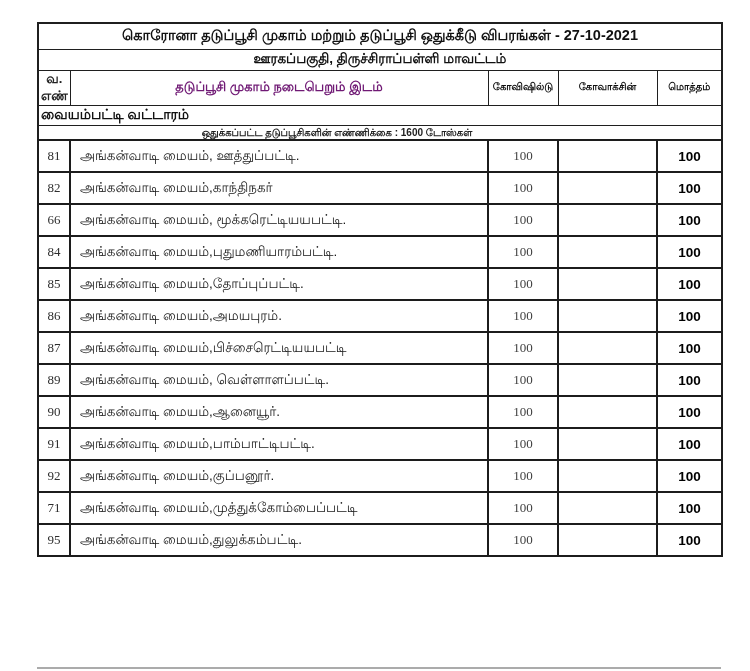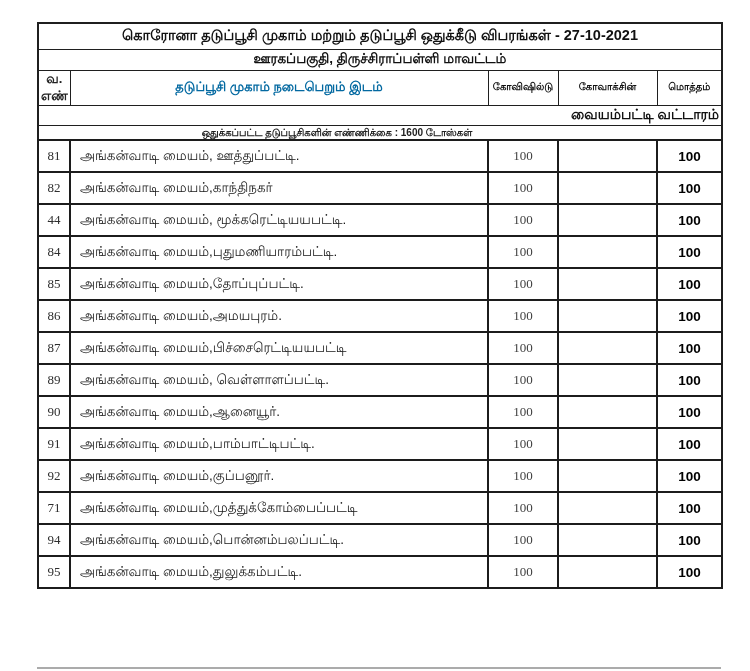--- a/index.html
+++ b/index.html
@@ -17,25 +17,25 @@
   #dataTable { border:2px solid #1c1c1c; }
 
   .row-title    { height:26px; }
   .row-subtitle { height:21px; }
   .row-colhead  { height:21px; }
   .row-section  { height:20px; }
   .row-note     { height:17px; }
 
   .t-title    { text-align:center; font-weight:bold; font-size:14.5px; color:#111; }
   .t-subtitle { text-align:center; font-weight:bold; font-size:13.5px; color:#111; }
-  .t-section  { text-align:right; font-weight:bold; font-size:14px; color:#111; }
+  .t-section  { text-align:left; font-weight:bold; font-size:14px; color:#111; }
   .t-note     { text-align:center; font-weight:bold; font-size:10px; color:#222; padding-right:88px !important; }
 
   th.h-sno  { font-weight:bold; font-size:13px; text-align:center; color:#222; }
-  th.h-loc  { font-weight:bold; font-size:13px;  text-align:center; color:#0369a1; }
+  th.h-loc  { font-weight:bold; font-size:13px;  text-align:center; color:#701a75; }
   th.h-num  { font-weight:bold; font-size:10px;  text-align:center; color:#111; }
 
   #dataTable tr { height:32px; }
   td.cell-sno   { text-align:center; font-family:"Liberation Serif","DejaVu Serif",serif; font-size:13px; color:#2e2e2e;margin-left:40px; }
   td.cell-loc   { text-align:left; padding:0 4px 0 9px; font-weight:normal; font-size:13.5px; color:#171717; white-space:nowrap; overflow:hidden; }
   td.cell-num   { text-align:center; font-family:"Liberation Serif","DejaVu Serif",serif; font-size:13px; color:#3f3f3f; }
   td.cell-blank { }
   td.cell-total { text-align:center; font-weight:bold; font-size:13.5px; color:#000; }
 
   .cutoff-line { position:absolute; left:37px; top:667px; width:684px; height:2px; background:#ababab; }
@@ -93,21 +93,21 @@
           <td class="cell-total">100</td>
         </tr>
         <tr>
           <td class="cell-sno">82</td>
           <td class="cell-loc">அங்கன்வாடி மையம்,காந்திநகர்</td>
           <td class="cell-num">100</td>
           <td class="cell-blank"></td>
           <td class="cell-total">100</td>
         </tr>
         <tr>
-          <td class="cell-sno">44</td>
+          <td class="cell-sno">66</td>
           <td class="cell-loc">அங்கன்வாடி மையம், மூக்கரெட்டியயபட்டி.</td>
           <td class="cell-num">100</td>
           <td class="cell-blank"></td>
           <td class="cell-total">100</td>
         </tr>
         <tr>
           <td class="cell-sno">84</td>
           <td class="cell-loc">அங்கன்வாடி மையம்,புதுமணியாரம்பட்டி.</td>
           <td class="cell-num">100</td>
           <td class="cell-blank"></td>
@@ -163,27 +163,20 @@
           <td class="cell-total">100</td>
         </tr>
         <tr>
           <td class="cell-sno">71</td>
           <td class="cell-loc">அங்கன்வாடி மையம்,முத்துக்கோம்பைப்பட்டி</td>
           <td class="cell-num">100</td>
           <td class="cell-blank"></td>
           <td class="cell-total">100</td>
         </tr>
         <tr>
-          <td class="cell-sno">94</td>
-          <td class="cell-loc">அங்கன்வாடி மையம்,பொன்னம்பலப்பட்டி.</td>
-          <td class="cell-num">100</td>
-          <td class="cell-blank"></td>
-          <td class="cell-total">100</td>
-        </tr>
-        <tr>
           <td class="cell-sno">95</td>
           <td class="cell-loc">அங்கன்வாடி மையம்,துலுக்கம்பட்டி.</td>
           <td class="cell-num">100</td>
           <td class="cell-blank"></td>
           <td class="cell-total">100</td>
         </tr>
       </tbody>
   </table>
 
   <div class="cutoff-line"></div>

